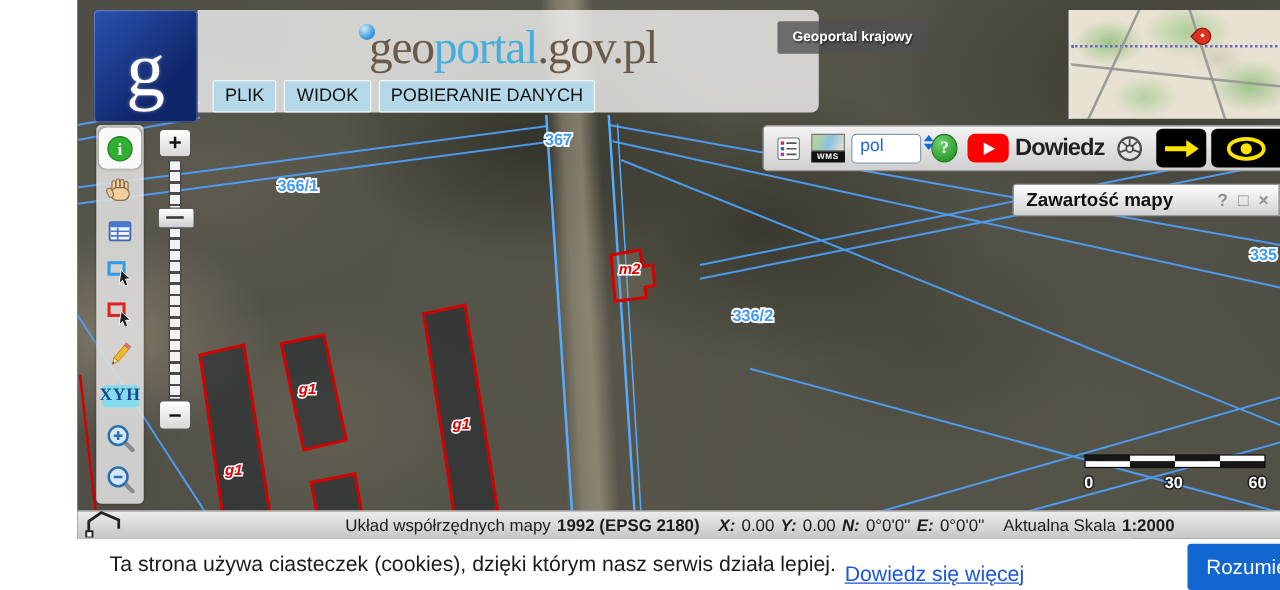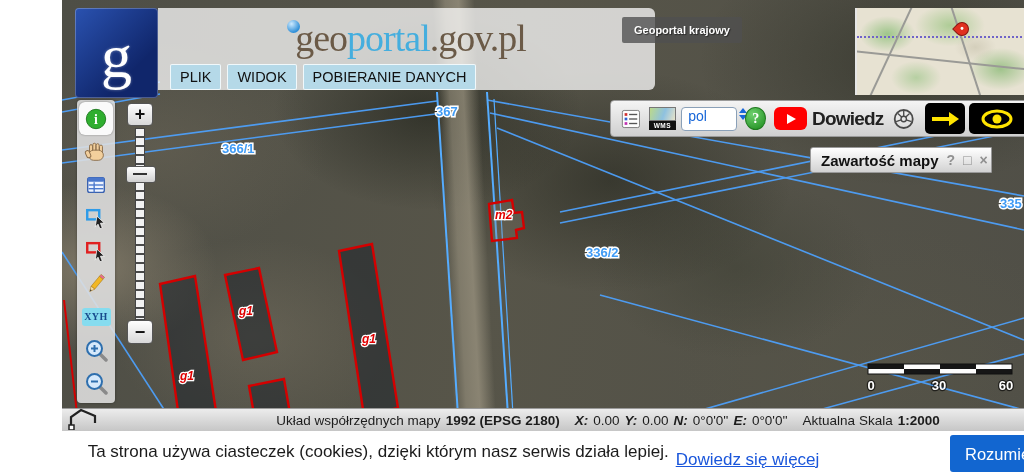--- a/index.html
+++ b/index.html
@@ -93,34 +93,34 @@
   .a11y{display:flex;gap:4px;margin-left:2px;}
   .a11y-btn{height:31px;background:#000;border-radius:5px;display:flex;align-items:center;
     justify-content:center;cursor:pointer;}
   .wms-box{width:27px;height:23px;position:relative;cursor:pointer;}
   .wms-map{position:absolute;left:0;top:0;width:27px;height:14px;border:1px solid #777;box-sizing:border-box;
     background:linear-gradient(110deg,#bcd98a,#8ec1e0 55%,#e8e3c8);}
   .wms-strip{position:absolute;left:0;bottom:0;width:27px;height:9px;background:#111;color:#fff;
     font-size:6.5px;font-weight:bold;text-align:center;line-height:9px;letter-spacing:.5px;}
 
   
-  .panel-header{left:810px;top:147px;width:182px;height:26px;z-index:20;
+  .panel-header{left:810px;top:147px;width:214px;height:26px;z-index:20;
     background:linear-gradient(#ffffff,#d2d2d2);border:1px solid #999;border-radius:3px 0 0 3px;
     display:flex;align-items:center;box-sizing:border-box;padding:0 8px 0 10px;}
   .panel-title{font-weight:bold;font-size:15px;color:#111;flex:1;white-space:nowrap;}
   .panel-btn{color:#909090;font-weight:bold;font-size:14px;margin-left:8px;cursor:pointer;line-height:1;}
 
   
   .left-toolbar{left:77px;top:100px;width:38px;height:303px;z-index:20;
     background:rgba(224,224,224,.88);border-radius:4px;box-shadow:0 0 3px rgba(0,0,0,.35);
     display:flex;flex-direction:column;align-items:center;padding-top:2px;box-sizing:border-box;}
   .tool{width:34px;height:33px;display:flex;align-items:center;justify-content:center;cursor:pointer;}
   .tool.selected{background:#fafafa;border-radius:6px;box-shadow:0 0 2px rgba(0,0,0,.4);}
   .xyh-chip{width:29px;height:18px;background:#86dcef;border-radius:3px;color:#174a8c;
-    font-family:"Liberation Serif",serif;font-weight:bold;font-size:10px;display:flex;
+    font-family:"Liberation Serif",serif;font-weight:bold;font-size:14px;display:flex;
     align-items:center;justify-content:center;letter-spacing:.5px;}
 
   
   .zoom-btn{left:127px;width:26px;height:23px;z-index:20;background:linear-gradient(#fefefe,#d8d8d8);
     border:1px solid #555;border-radius:4px;font-size:18px;font-weight:bold;color:#111;
     display:flex;align-items:center;justify-content:center;cursor:pointer;box-sizing:border-box;}
   .zoom-plus{top:103px;} .zoom-minus{top:320px;height:24px;}
   .zoom-track{left:135px;top:128px;width:10px;height:192px;z-index:19;cursor:pointer;
     background:repeating-linear-gradient(180deg,#f2f2f2 0 7px,#4a4a4a 7px 9px);
     border:1px solid #444;box-sizing:border-box;}

